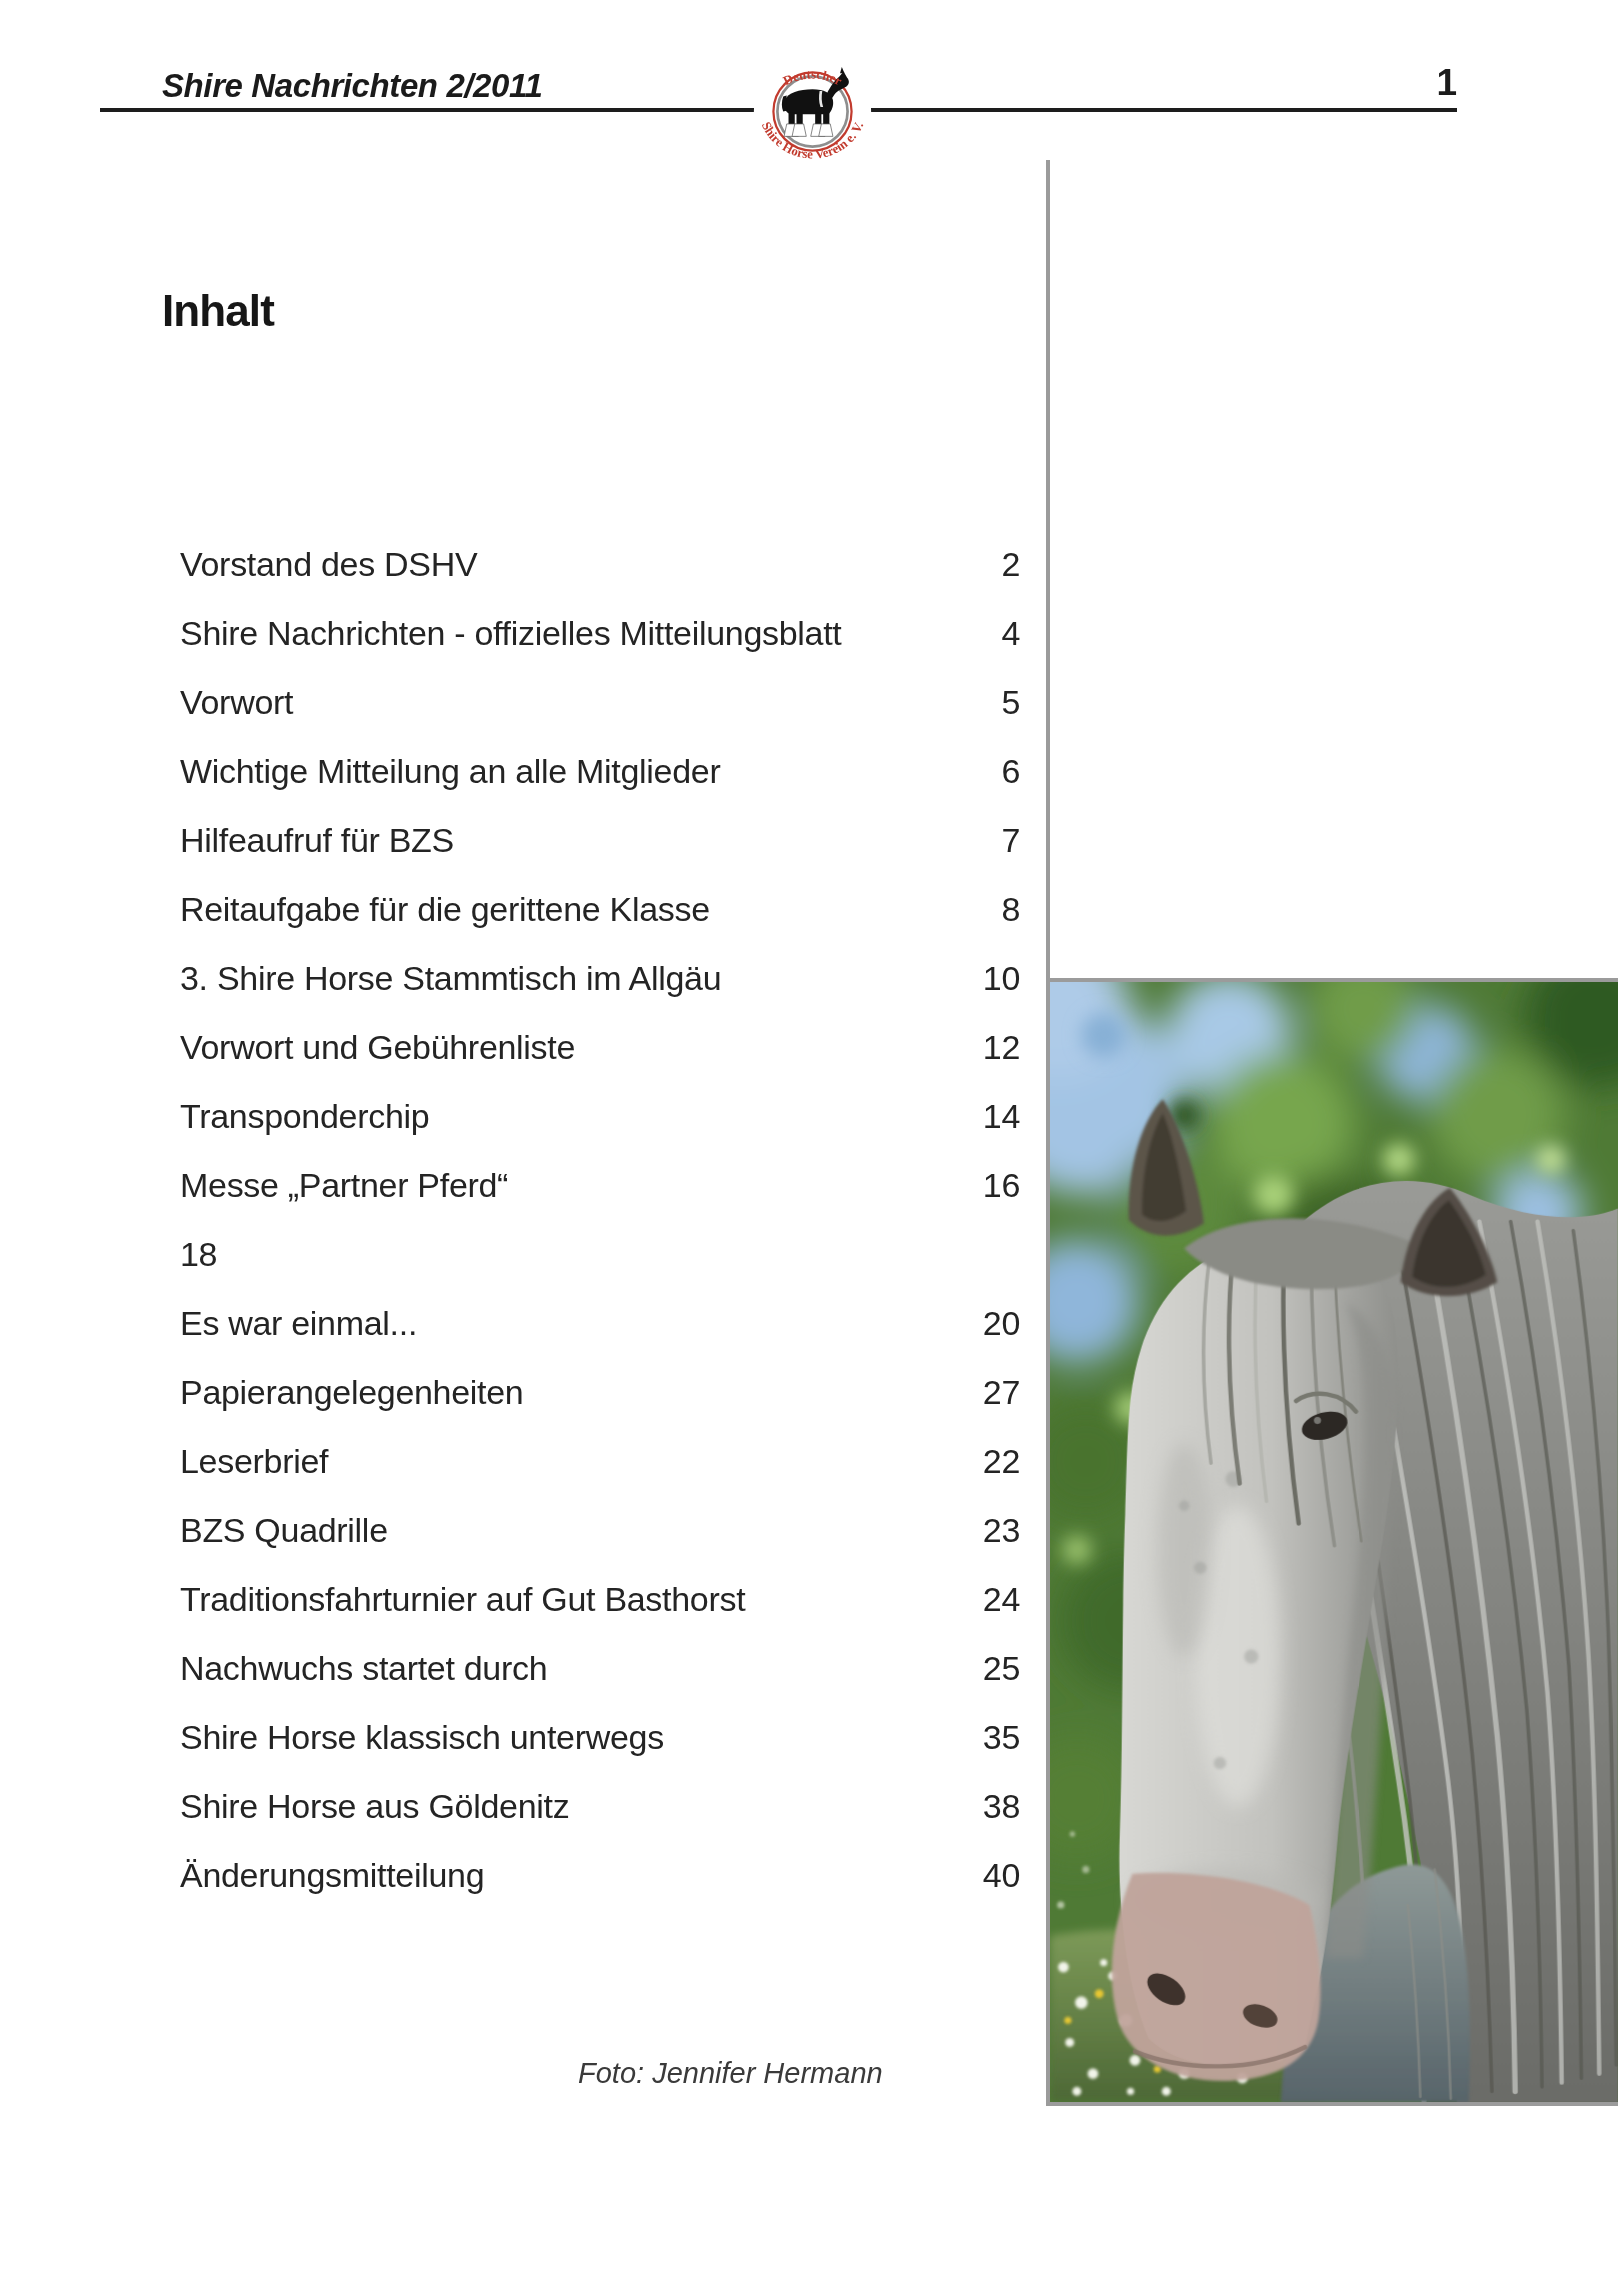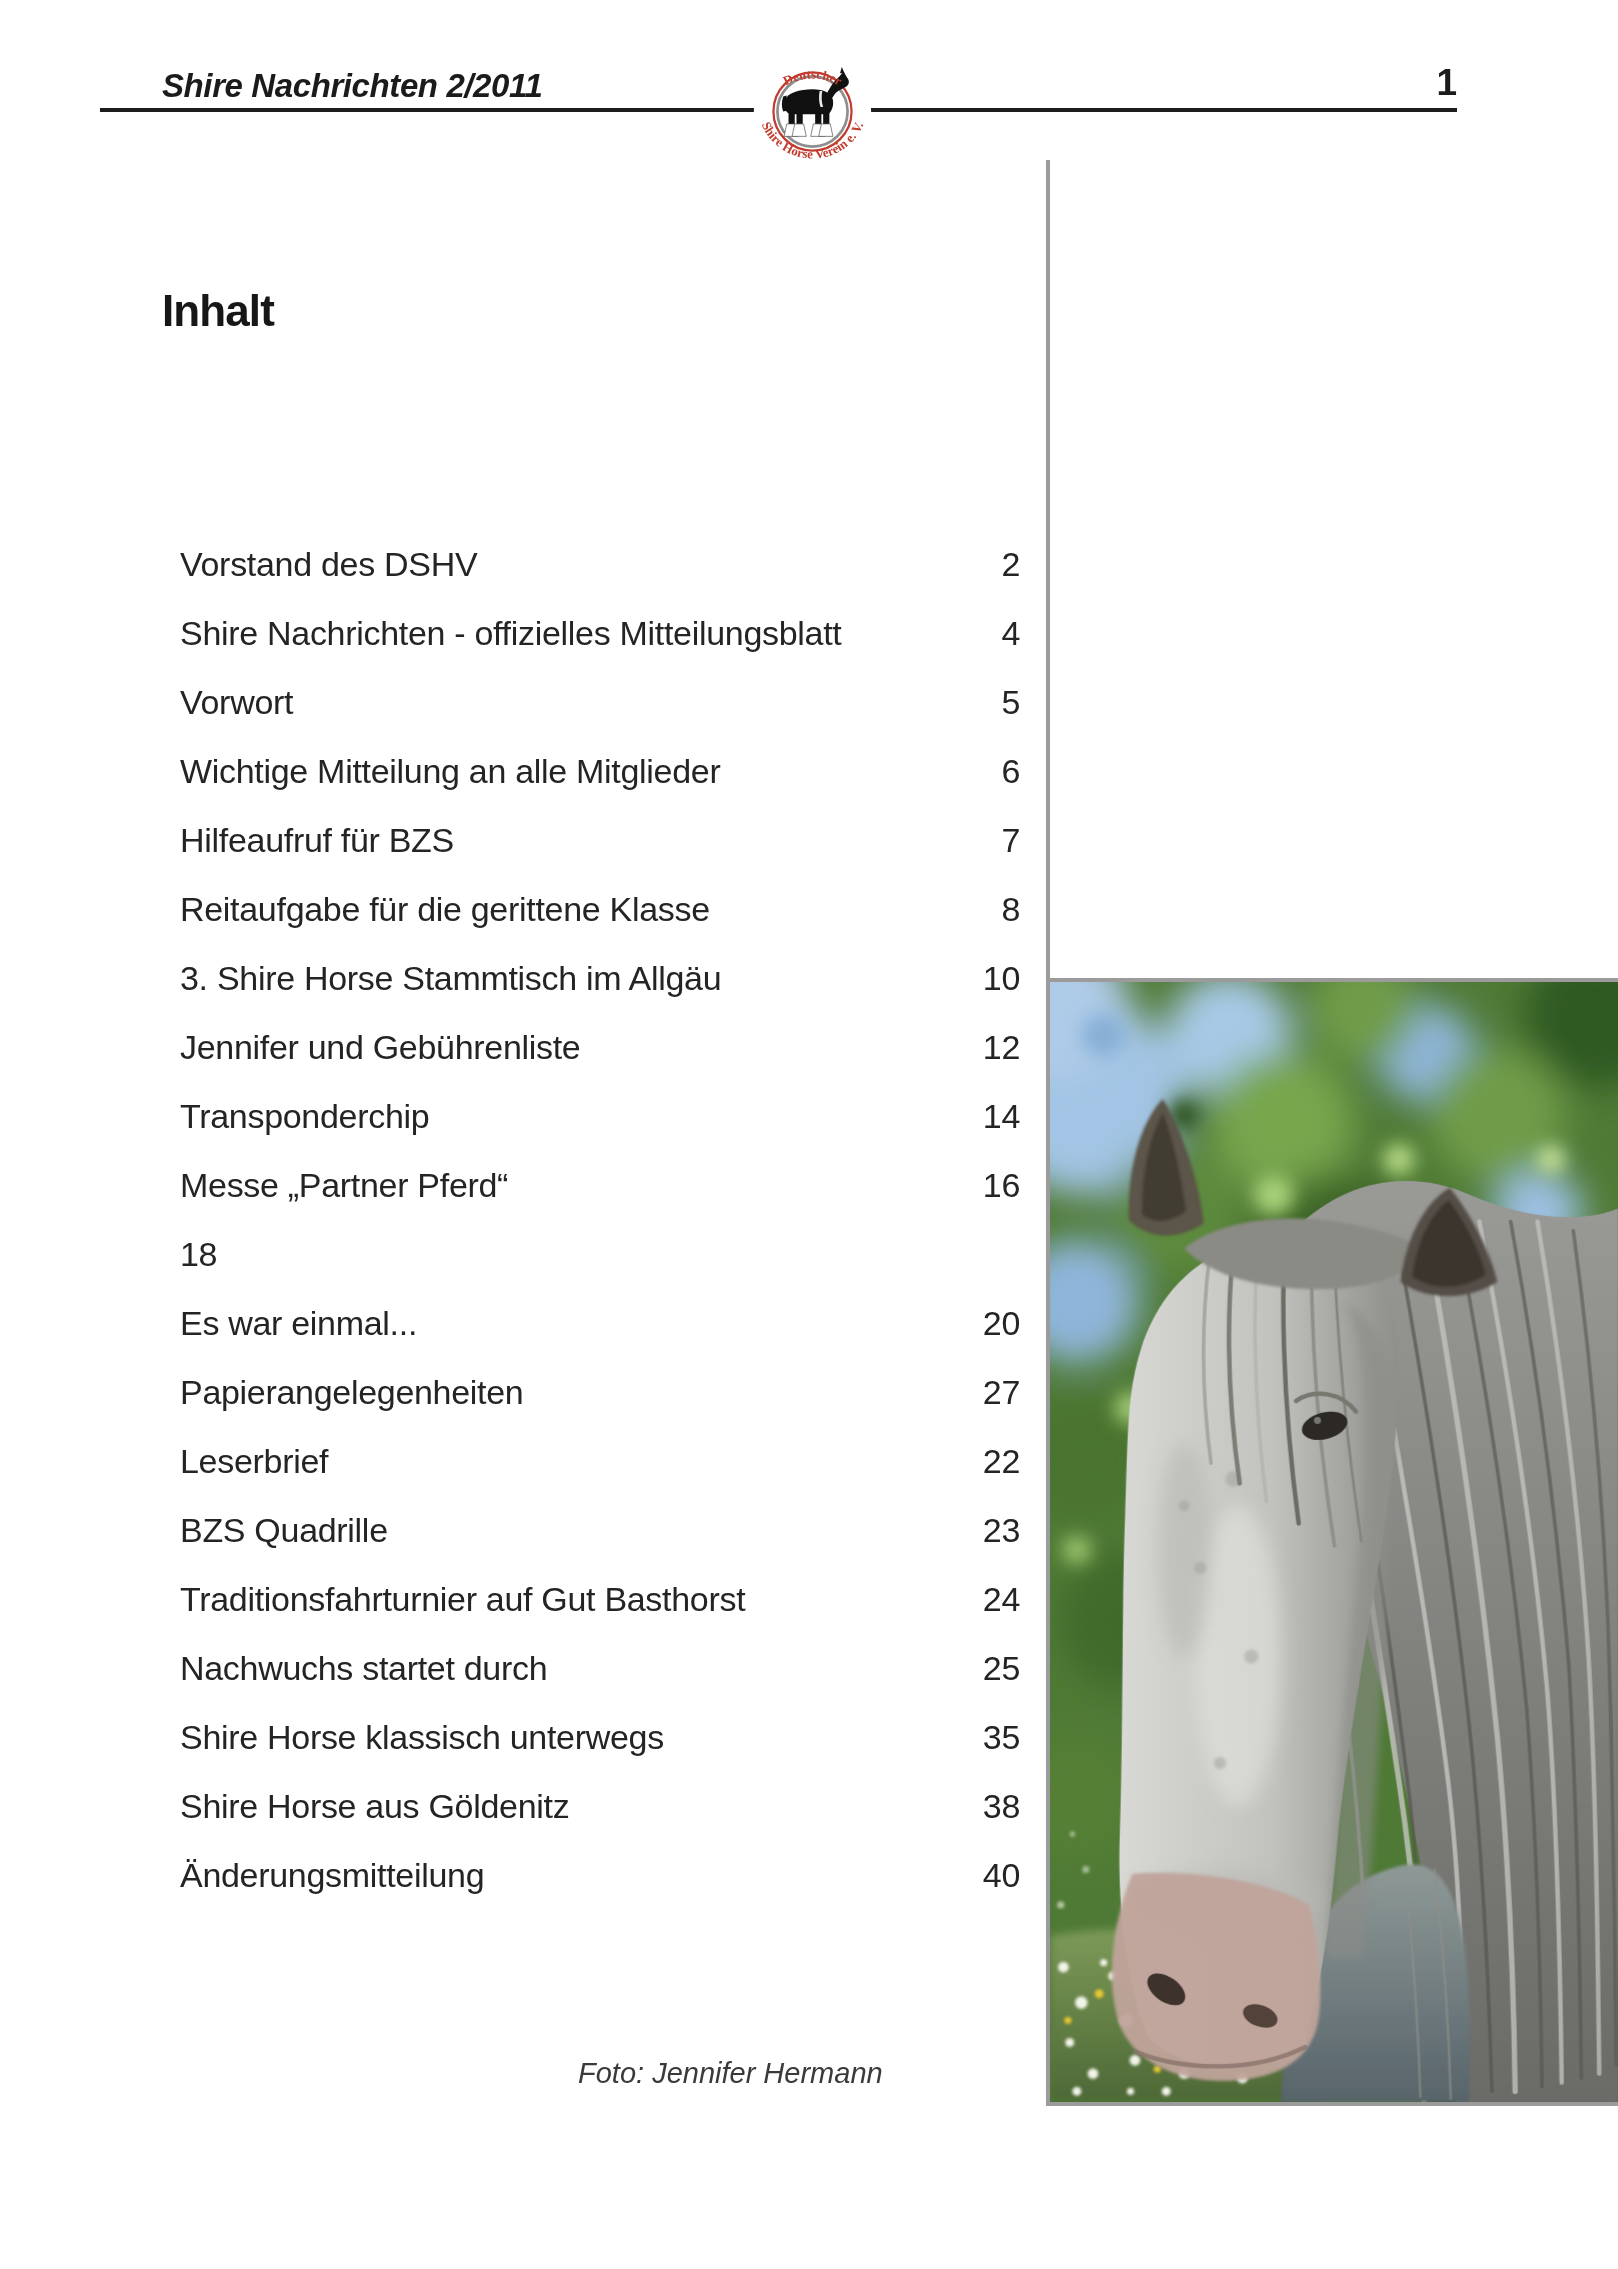--- a/index.html
+++ b/index.html
@@ -113,21 +113,21 @@
         <span class="toc-label">Reitaufgabe für die gerittene Klasse</span>
         <span class="toc-page">8</span>
       </div>
 
       <div class="toc-row">
         <span class="toc-label">3. Shire Horse Stammtisch im Allgäu</span>
         <span class="toc-page">10</span>
       </div>
 
       <div class="toc-row">
-        <span class="toc-label">Jennifer und Gebührenliste</span>
+        <span class="toc-label">Vorwort und Gebührenliste</span>
         <span class="toc-page">12</span>
       </div>
 
       <div class="toc-row">
         <span class="toc-label">Transponderchip</span>
         <span class="toc-page">14</span>
       </div>
 
       <div class="toc-row">
         <span class="toc-label">Messe „Partner Pferd“</span>

